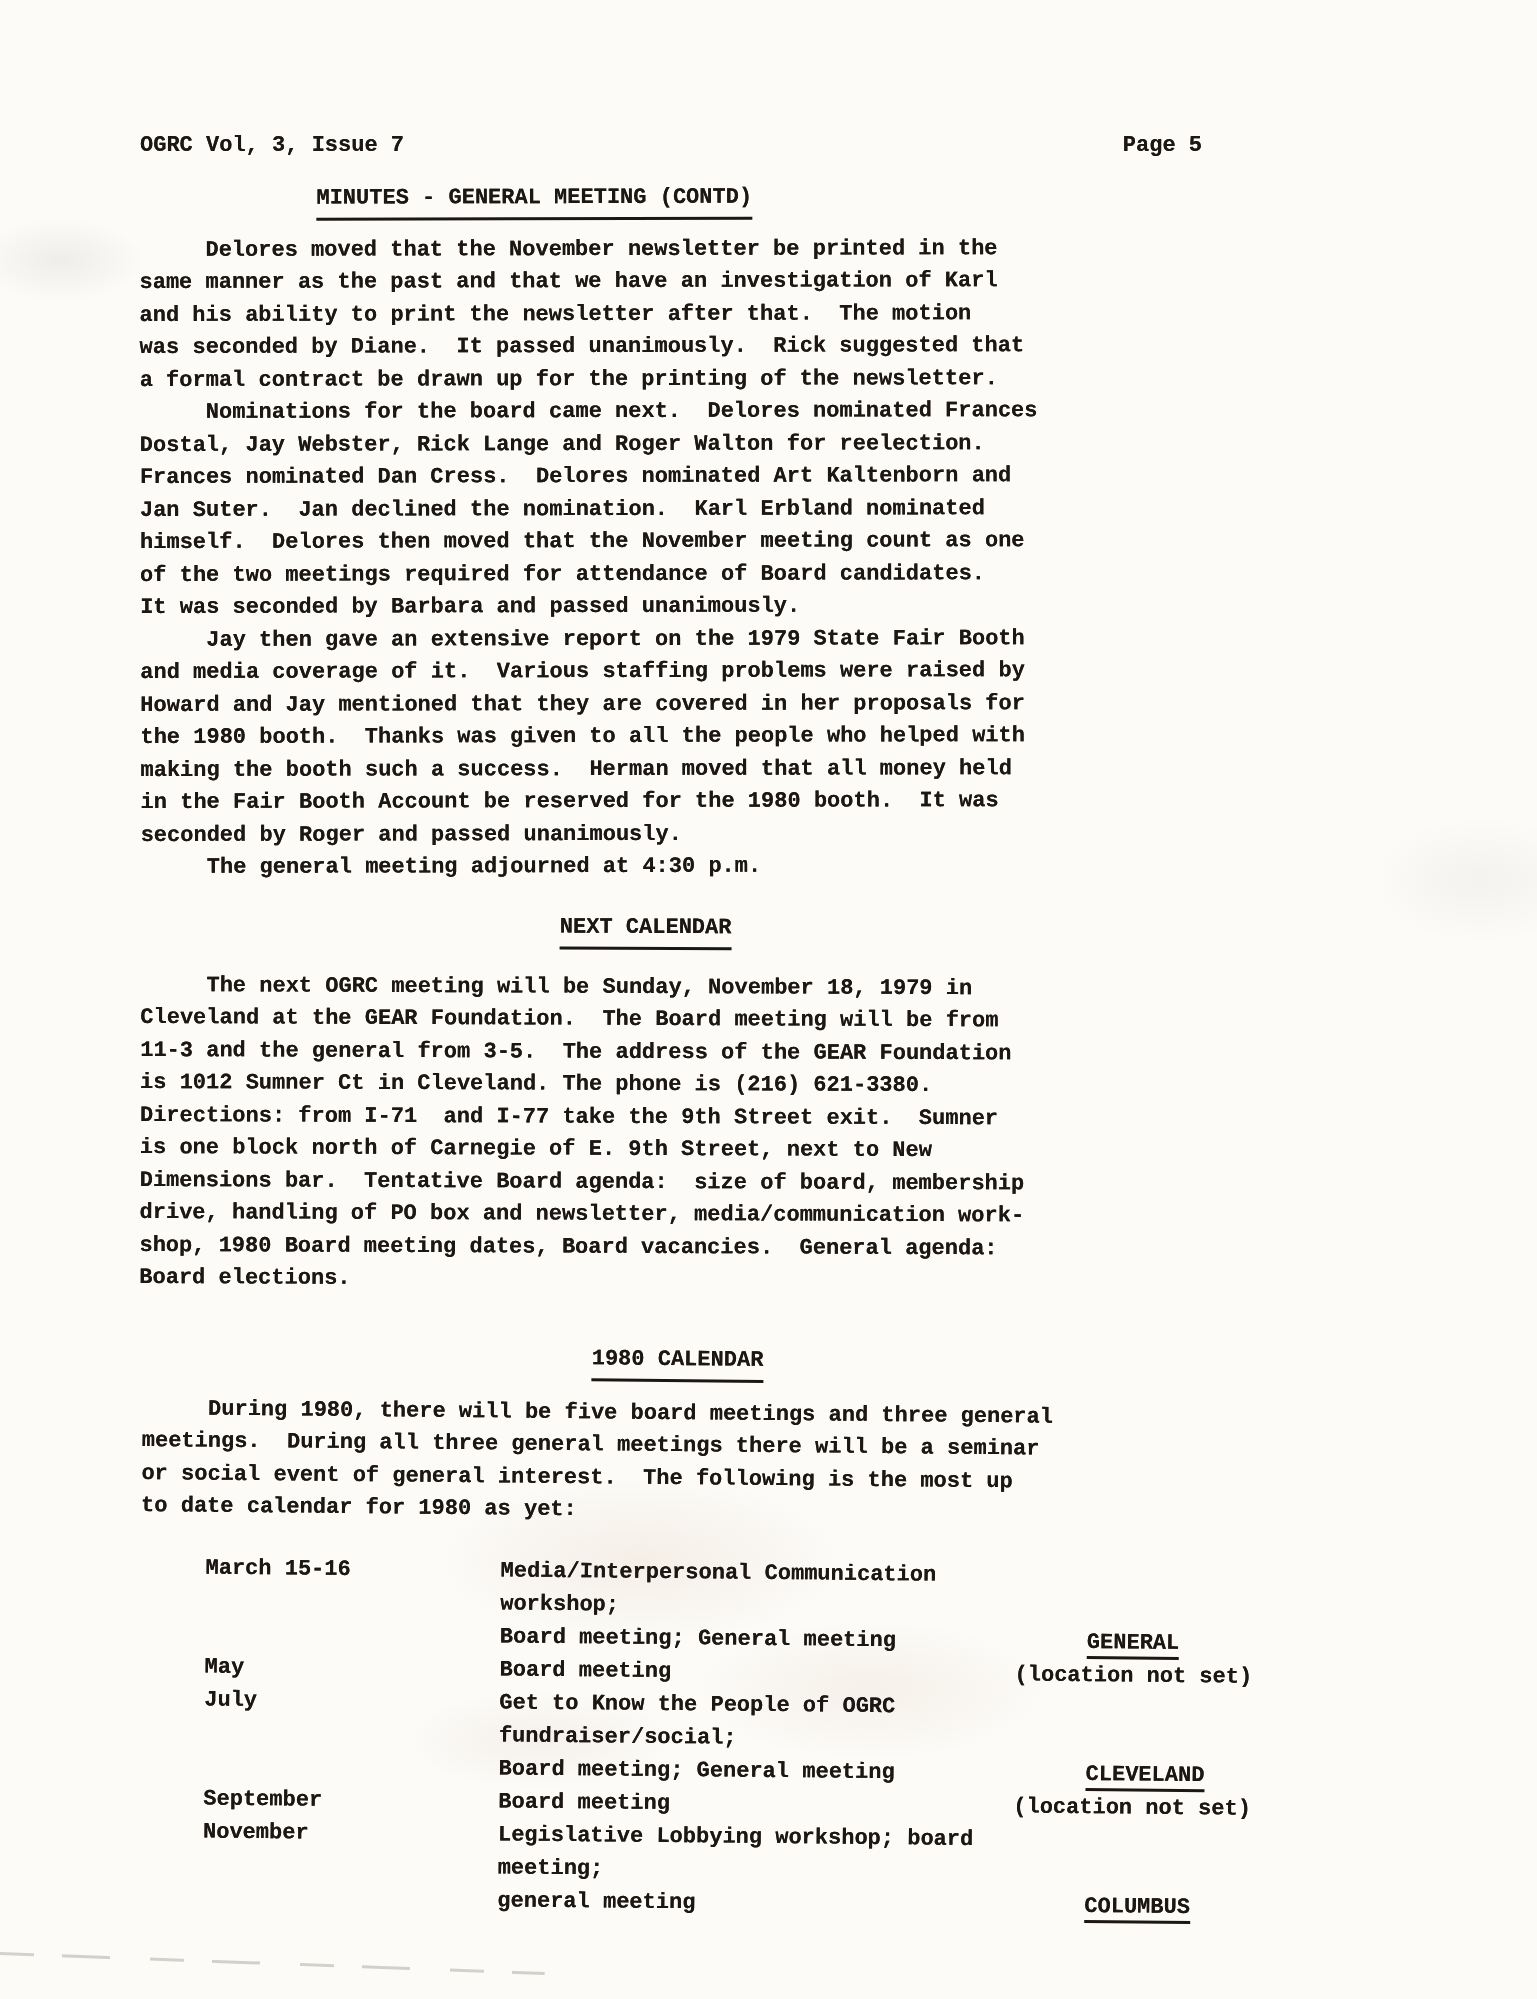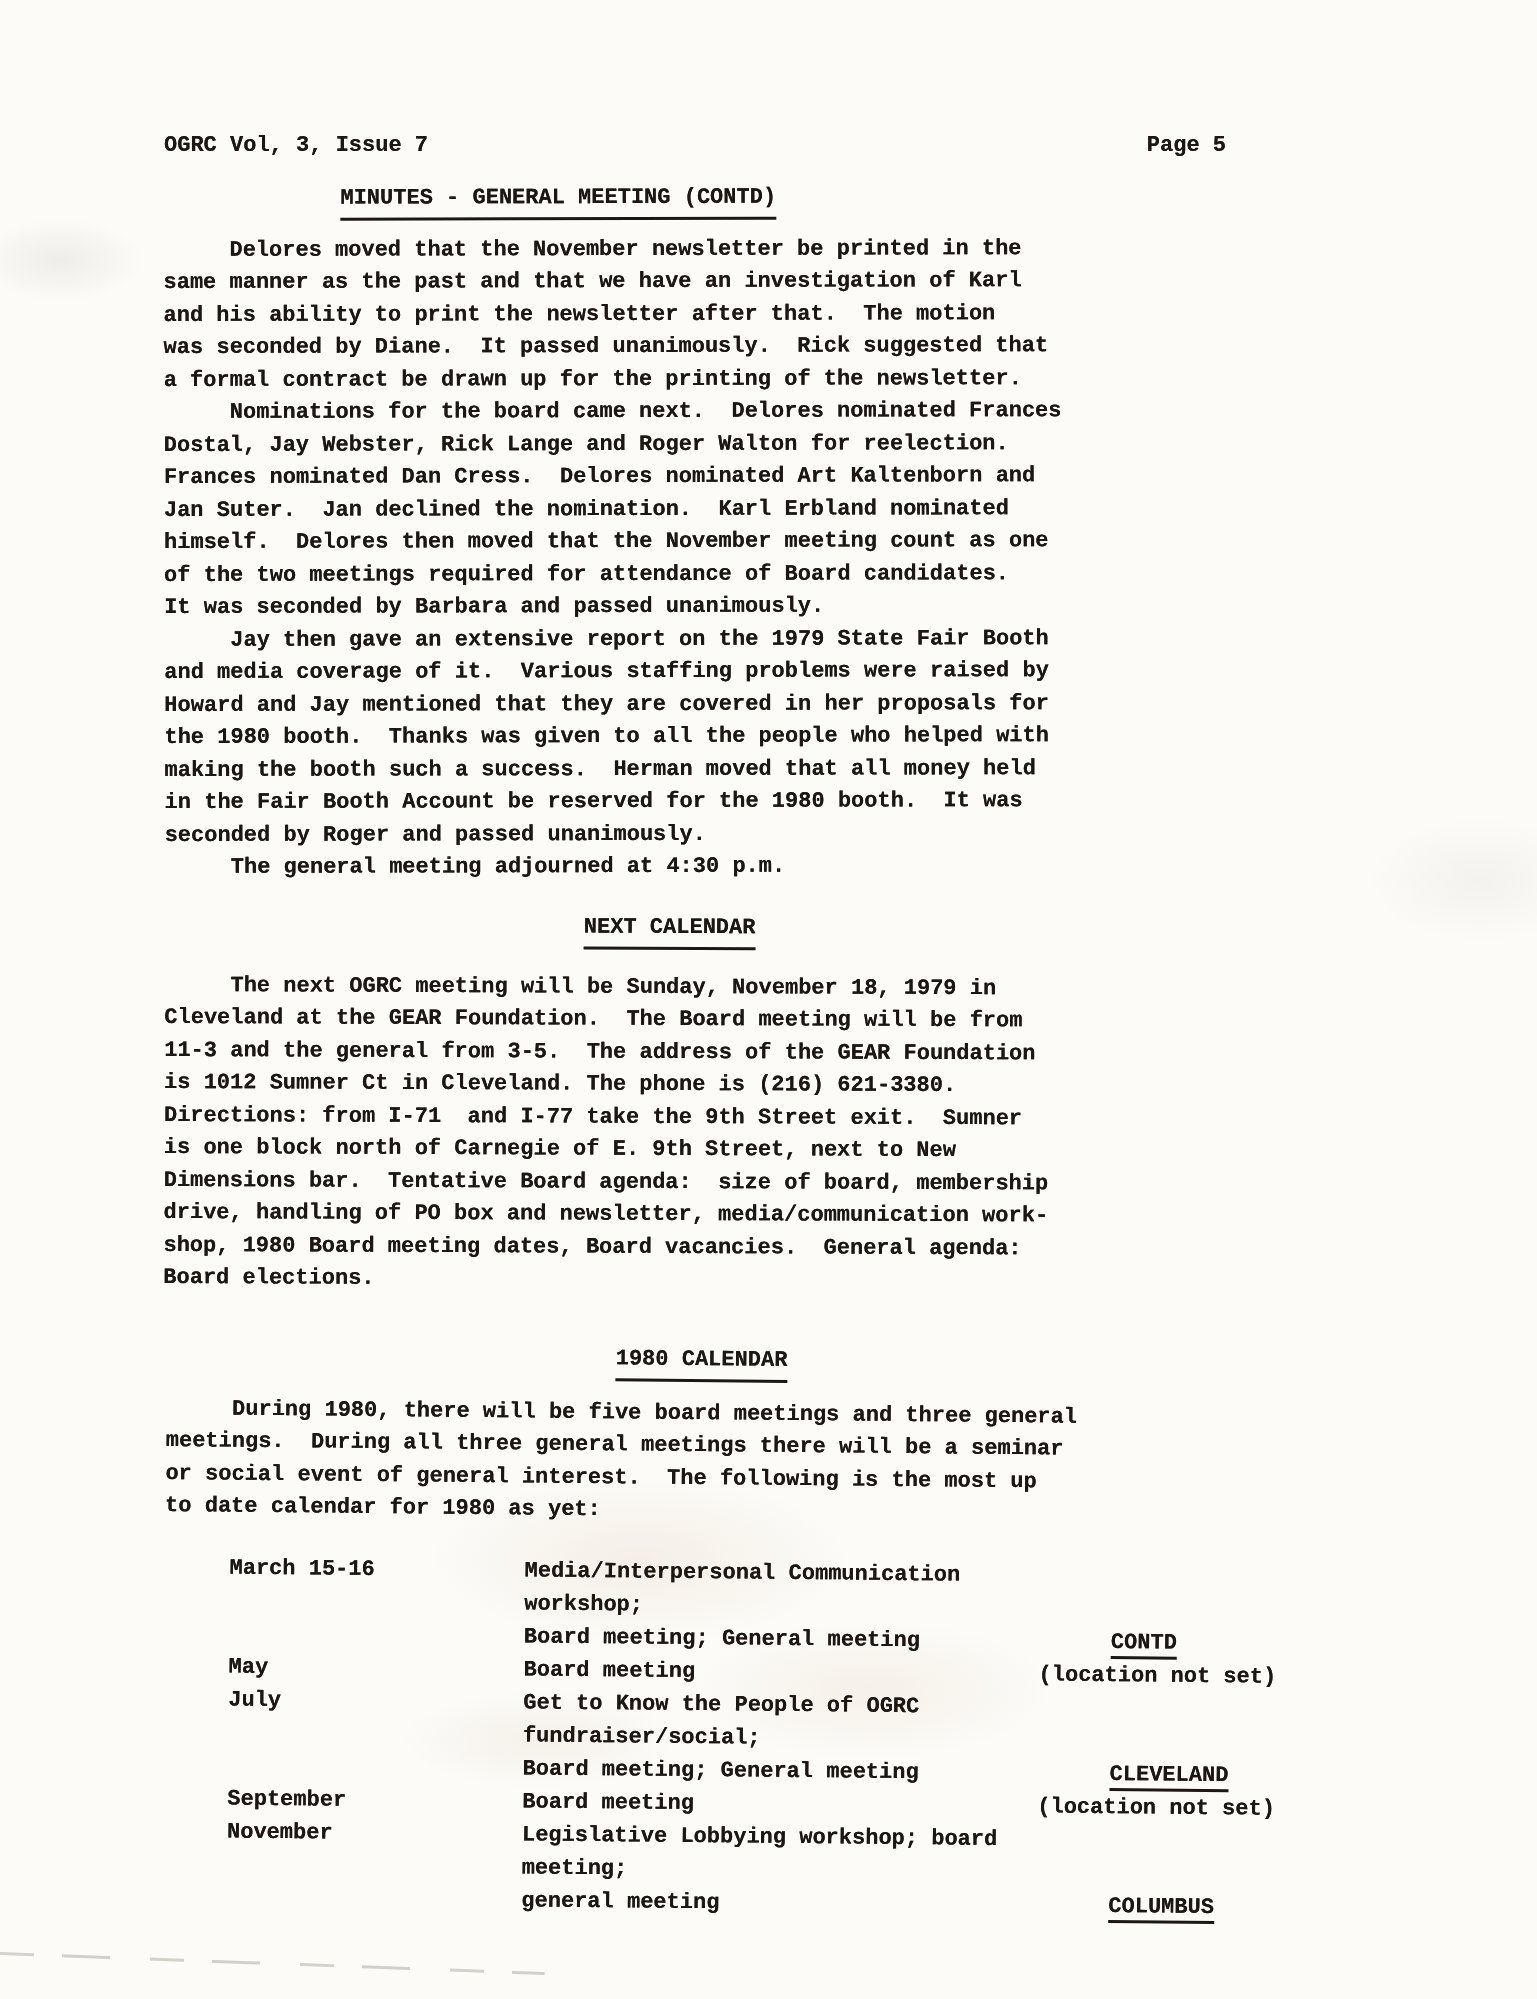--- a/index.html
+++ b/index.html
@@ -23,21 +23,20 @@
       radial-gradient(ellipse 300px 120px at 640px 1560px, rgba(168,112,48,0.09), rgba(168,112,48,0) 70%),
       radial-gradient(ellipse 260px 100px at 870px 1690px, rgba(168,112,48,0.08), rgba(168,112,48,0) 70%),
       radial-gradient(ellipse 200px 70px at 540px 1740px, rgba(150,100,45,0.07), rgba(150,100,45,0) 70%),
       radial-gradient(ellipse 120px 60px at 60px 260px, rgba(120,115,105,0.10), rgba(120,115,105,0) 70%),
       radial-gradient(ellipse 160px 90px at 1480px 880px, rgba(130,125,115,0.07), rgba(130,125,115,0) 70%),
       #fcfbf8;
   }
   .content {
     position: relative;
     padding: 130px 90px 0 140px;
-    margin-left: 24px;
   }
   .typewriter {
     font-size: 22px;
     line-height: 32.5px;
     font-weight: 700;
     letter-spacing: 0;
     text-shadow: 0 0 0.6px rgba(25,18,10,0.85);
   }
   .header-row {
     display: flex;
@@ -165,21 +164,21 @@
 
       <div class="cal-table">
         <div class="cal-row">
           <span class="cal-date">March 15-16</span>
           <span class="cal-desc">Media/Interpersonal Communication workshop;</span>
           <span class="cal-loc"><span class="u"></span></span>
         </div>
         <div class="cal-row">
           <span class="cal-date"></span>
           <span class="cal-desc">Board meeting; General meeting</span>
-          <span class="cal-loc city"><span class="u">CONTD</span></span>
+          <span class="cal-loc city"><span class="u">GENERAL</span></span>
         </div>
         <div class="cal-row">
           <span class="cal-date">May</span>
           <span class="cal-desc">Board meeting</span>
           <span class="cal-loc"><span>(location not set)</span></span>
         </div>
         <div class="cal-row">
           <span class="cal-date">July</span>
           <span class="cal-desc">Get to Know the People of OGRC fundraiser/social;</span>
           <span class="cal-loc"><span></span></span>

